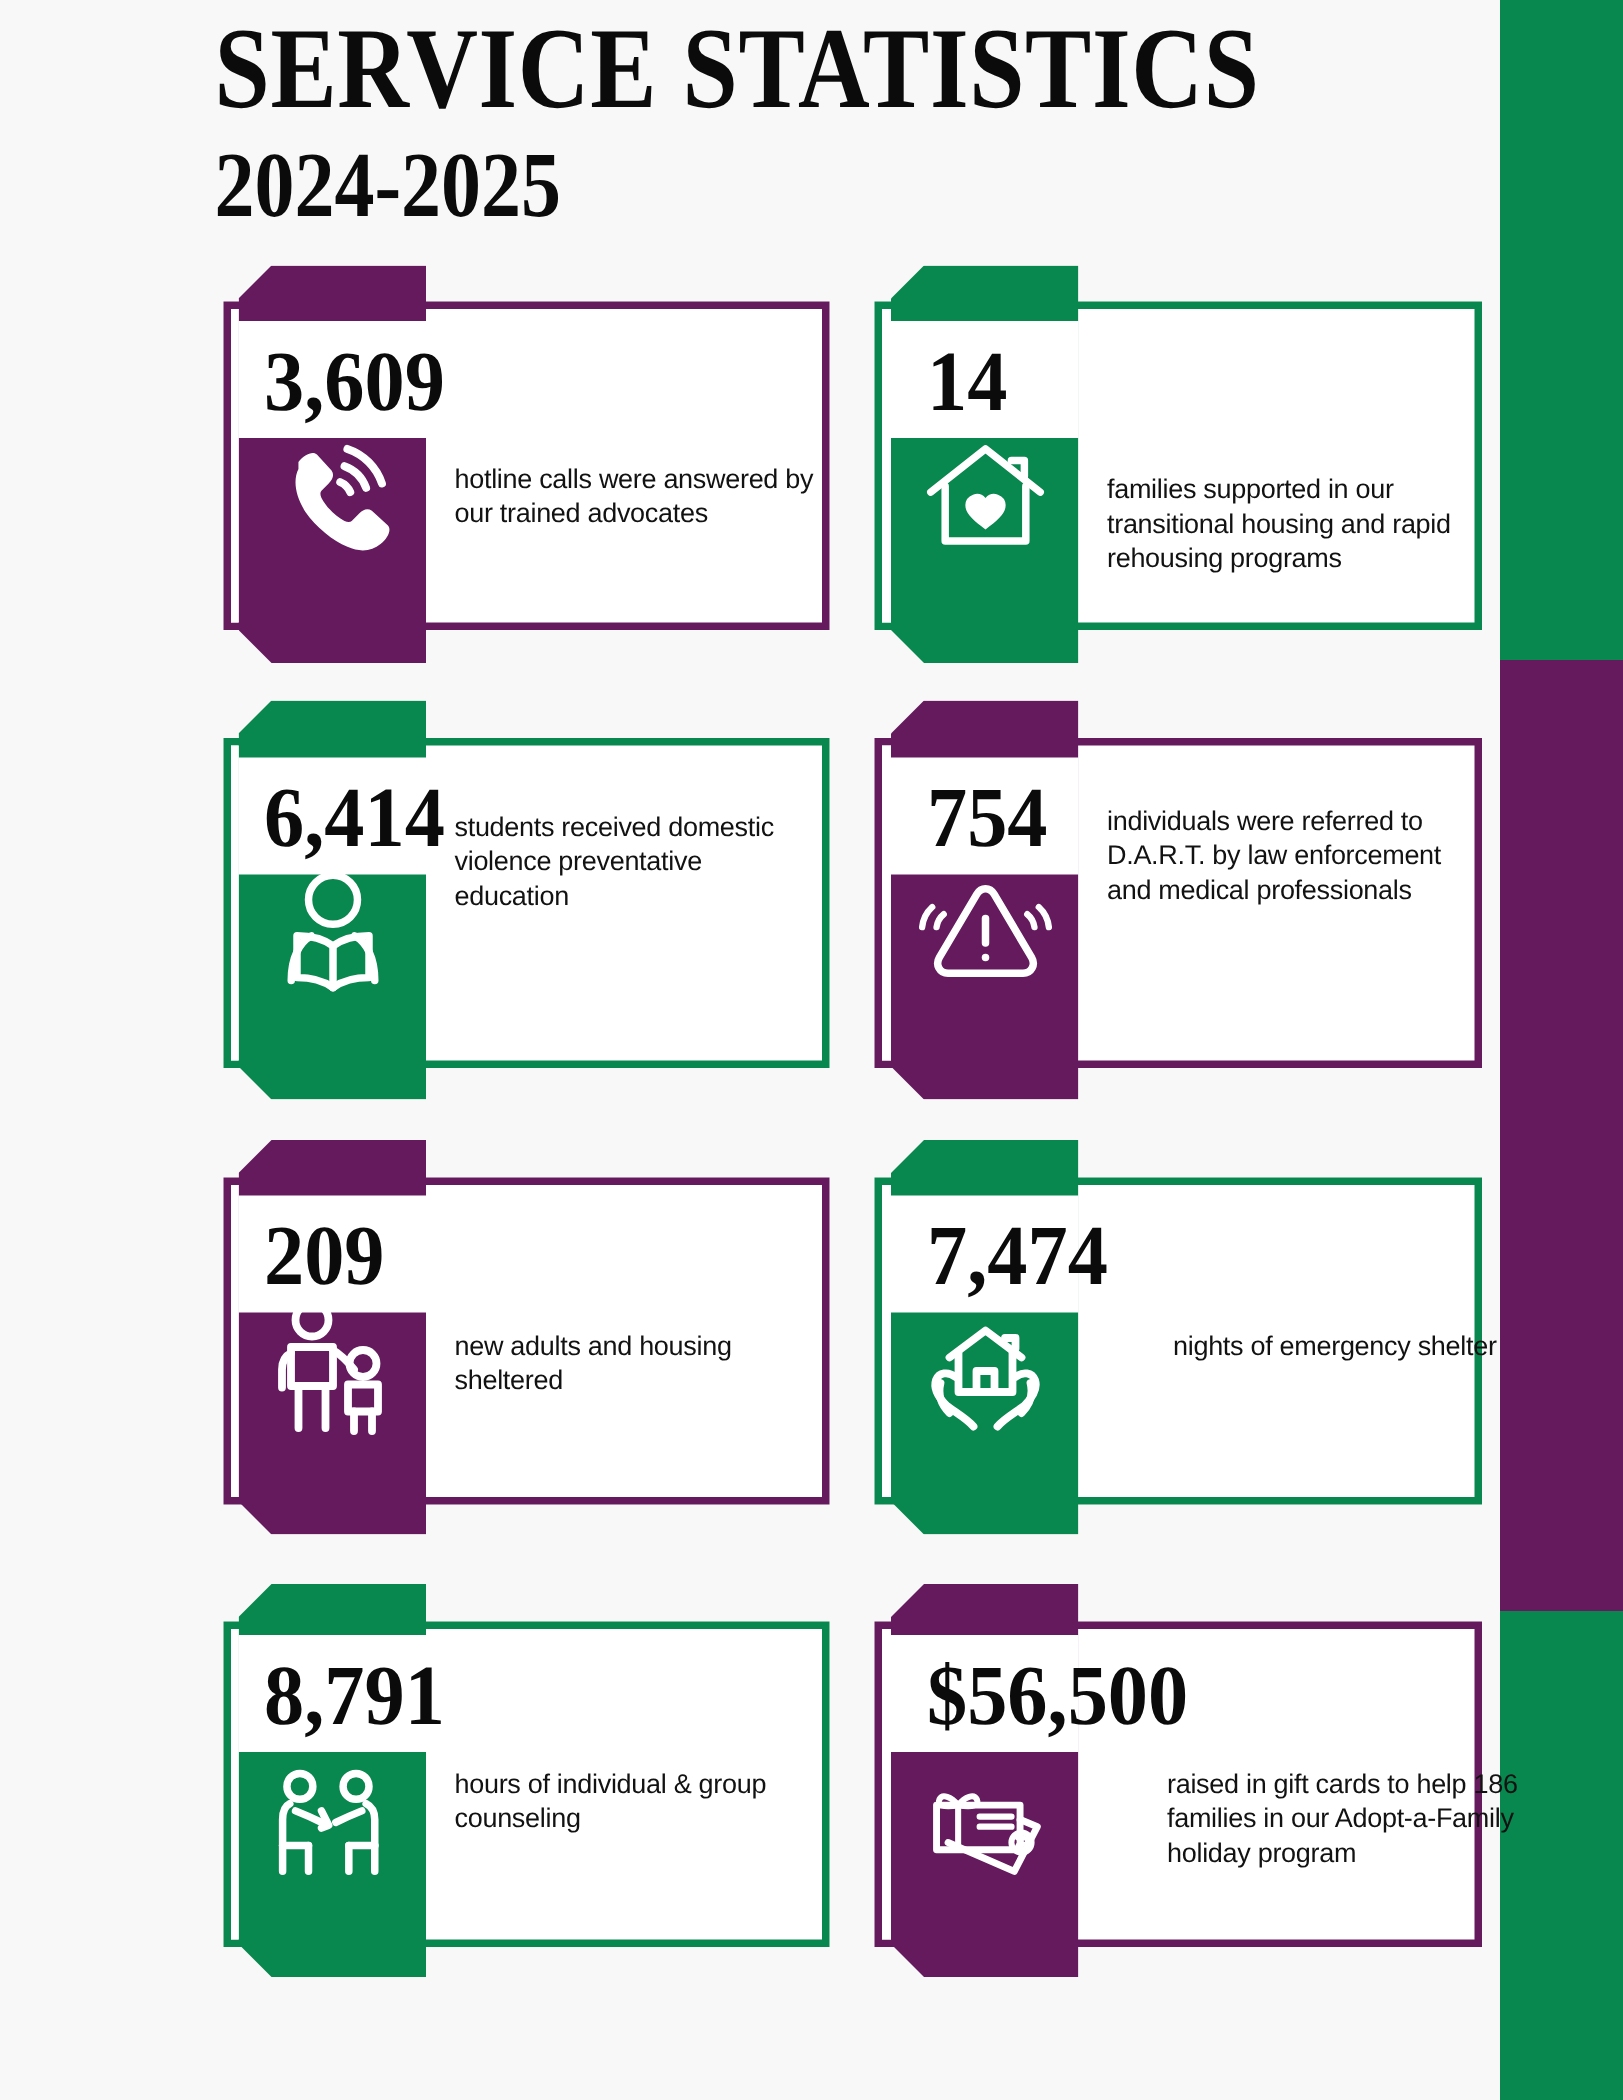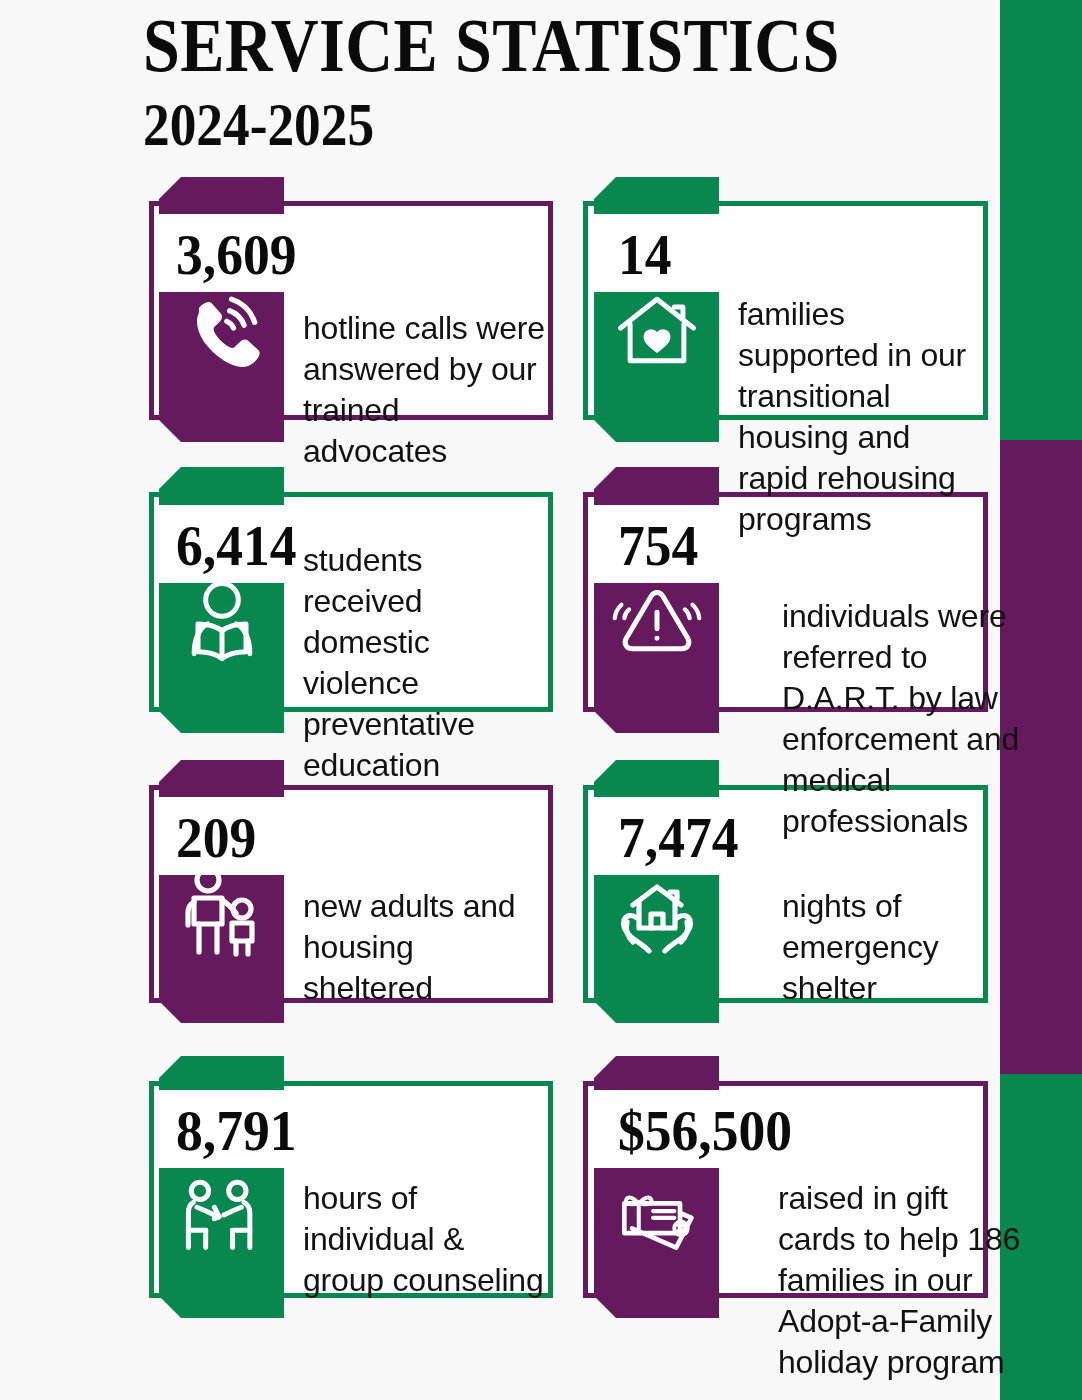--- a/index.html
+++ b/index.html
@@ -96,21 +96,21 @@
     white-space: nowrap;
     transform: scaleX(0.94);
     transform-origin: left center;
     z-index: 6;
   }
 
   .card-text {
     position: absolute;
     color: #121212;
     font-family: "Liberation Sans", sans-serif;
-    font-size: 32px;
+    font-size: 18px;
     line-height: 1.28;
     letter-spacing: -0.2px;
     z-index: 6;
   }
 
   .card-icon {
     position: absolute;
     z-index: 5;
     display: flex;
     align-items: center;
@@ -150,21 +150,21 @@
         <path fill="none" stroke="#ffffff" stroke-width="5.5" stroke-linecap="round" d="M60 18a38 38 0 0 1 24 24"></path>
       </svg>
         </div>
       </div>
       <div class="card">
         <div class="card-box" style="left: 557px; top: 201px; width: 405px; height: 219px; border-color: rgb(8, 135, 78);"></div>
         <div class="card-gapstrip" style="left: 562px; top: 206px; width: 6px; height: 209px;"></div>
         <div class="card-band" style="left: 568px; top: 177px; width: 125px; height: 265px; background: rgb(8, 135, 78);"></div>
         <div style="position: absolute; background: rgb(255, 255, 255); left: 568px; top: 214px; width: 125px; height: 78px; z-index: 4;"></div>
         <div class="card-number" style="left: 592px; top: 222px; font-size: 57px;">14</div>
-        <div class="card-text" style="left: 712px; top: 294px; width: 246px;">families supported in our transitional housing and rapid rehousing programs</div>
+        <div class="card-text" style="left: 712px; top: 315px; width: 246px;">families supported in our transitional housing and rapid rehousing programs</div>
         <div class="card-icon" style="left: 568px; top: 282px; width: 125px; height: 96px;">
           <svg width="96" height="96" viewBox="0 0 100 100" fill="none" stroke="#ffffff" stroke-width="5.2" stroke-linecap="round" stroke-linejoin="round">
         <path d="M12 48 50 18l38 30"></path>
         <path d="M22 44v38h56V44"></path>
         <path d="M68 26h9v11"></path>
         <path fill="#ffffff" stroke="none" d="M50 74c-9-7-14-11-14-17a8 8 0 0 1 14-5 8 8 0 0 1 14 5c0 6-5 10-14 17z"></path>
       </svg>
         </div>
       </div>
       <div class="card">
@@ -183,21 +183,21 @@
         <path d="M50 60v29"></path>
       </svg>
         </div>
       </div>
       <div class="card">
         <div class="card-box" style="left: 557px; top: 492px; width: 405px; height: 220px; border-color: rgb(101, 26, 94);"></div>
         <div class="card-gapstrip" style="left: 562px; top: 497px; width: 6px; height: 210px;"></div>
         <div class="card-band" style="left: 568px; top: 467px; width: 125px; height: 266px; background: rgb(101, 26, 94);"></div>
         <div style="position: absolute; background: rgb(255, 255, 255); left: 568px; top: 505px; width: 125px; height: 78px; z-index: 4;"></div>
         <div class="card-number" style="left: 592px; top: 513px; font-size: 57px;">754</div>
-        <div class="card-text" style="left: 712px; top: 596px; width: 246px; margin-left: 44px;">individuals were referred to D.A.R.T. by law enforcement and medical professionals</div>
+        <div class="card-text" style="left: 712px; top: 536px; width: 246px;">individuals were referred to D.A.R.T. by law enforcement and medical professionals</div>
         <div class="card-icon" style="left: 568px; top: 573px; width: 125px; height: 96px;">
           <svg width="96" height="96" viewBox="0 0 100 100" fill="none" stroke="#ffffff" stroke-width="5.2" stroke-linecap="round" stroke-linejoin="round">
         <path d="M44 24 18 68c-3 5 0 11 6 11h52c6 0 9-6 6-11L56 24c-3-5-9-5-12 0z"></path>
         <path d="M50 41v17"></path>
         <circle cx="50" cy="68" r="2.6" fill="#ffffff" stroke="none"></circle>
         <path d="M21 38a14 14 0 0 0-5 9" stroke-width="4.4"></path>
         <path d="M13 33a22 22 0 0 0-7 14" stroke-width="4.4"></path>
         <path d="M79 38a14 14 0 0 1 5 9" stroke-width="4.4"></path>
         <path d="M87 33a22 22 0 0 1 7 14" stroke-width="4.4"></path>
       </svg>

